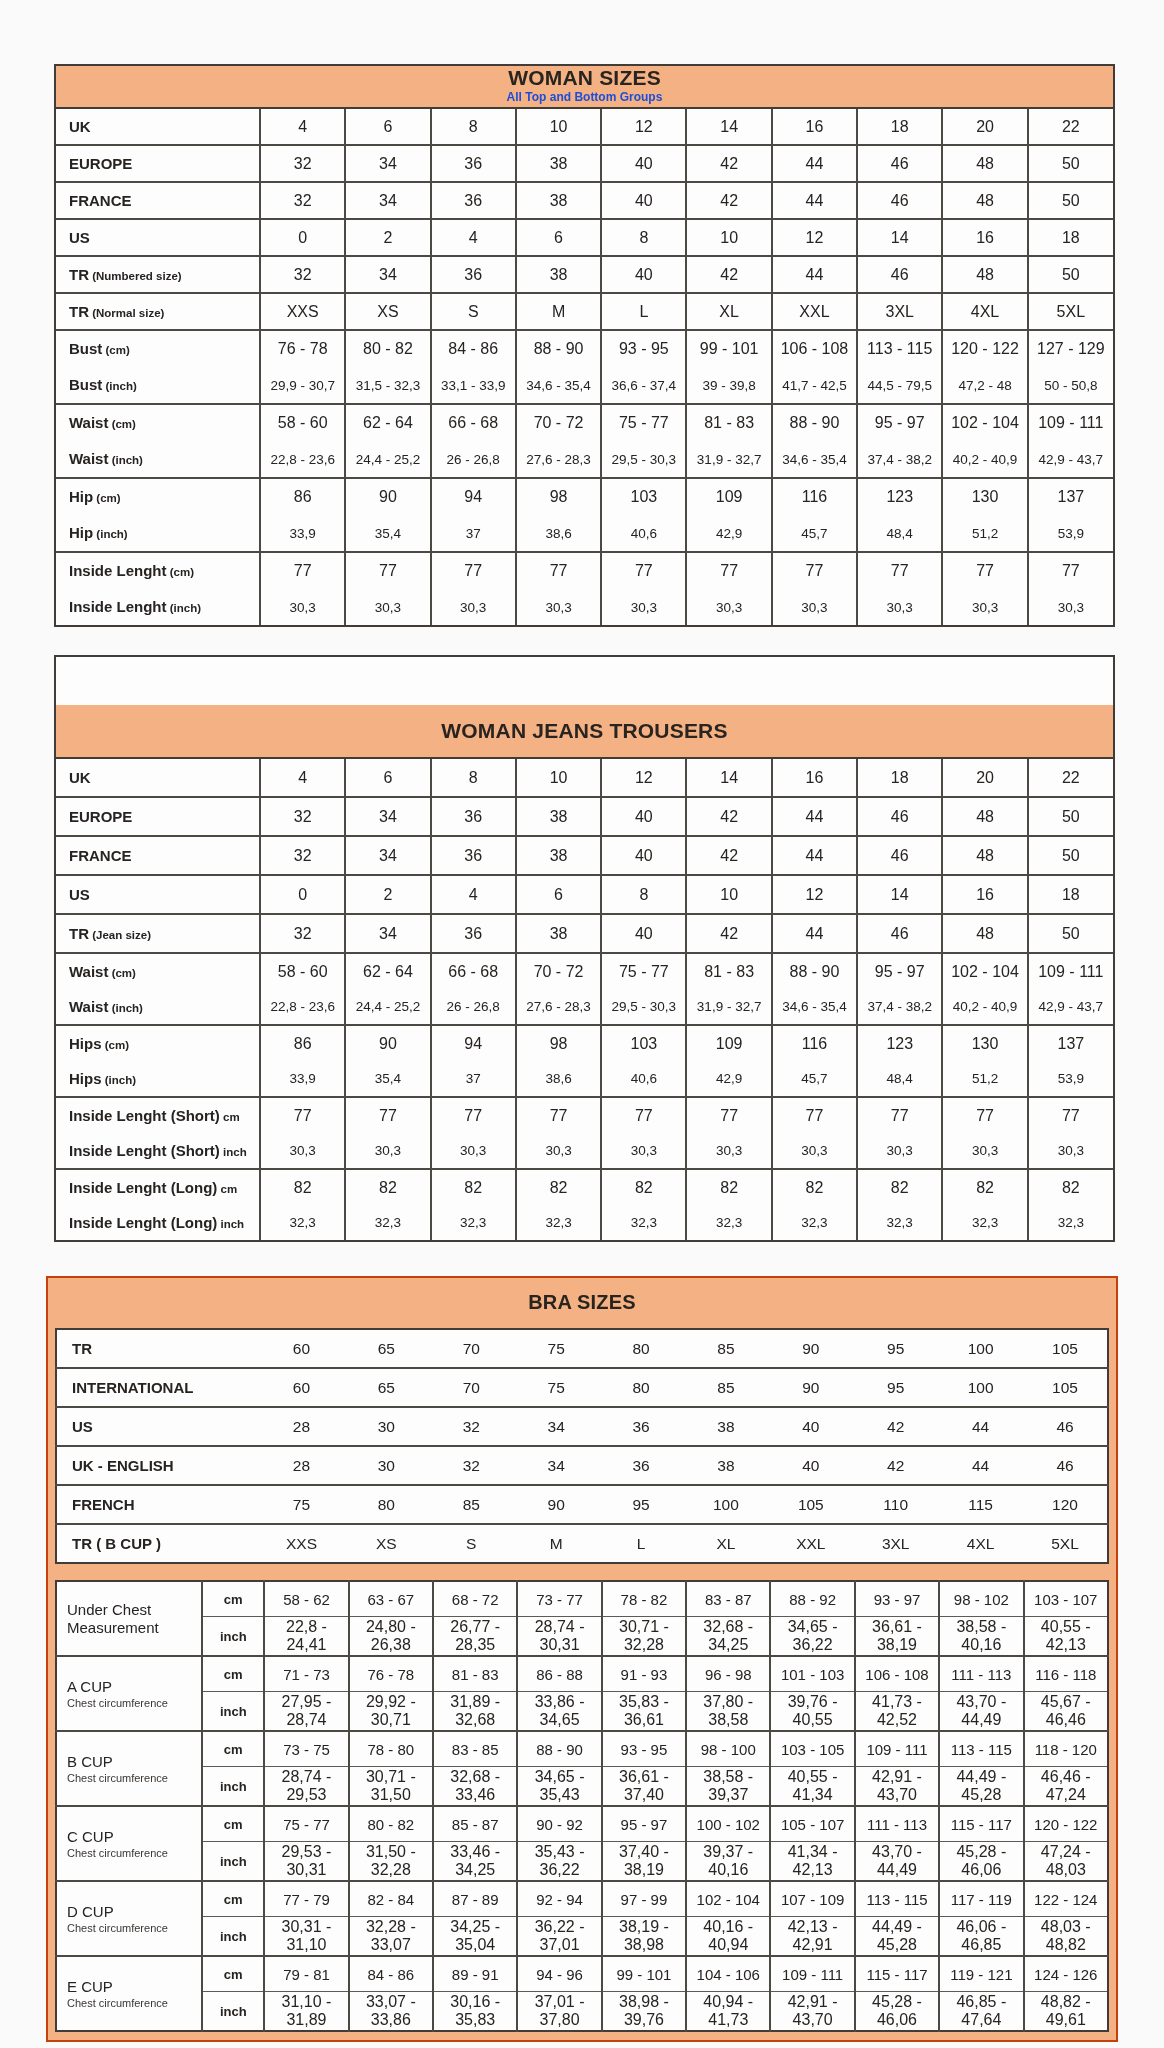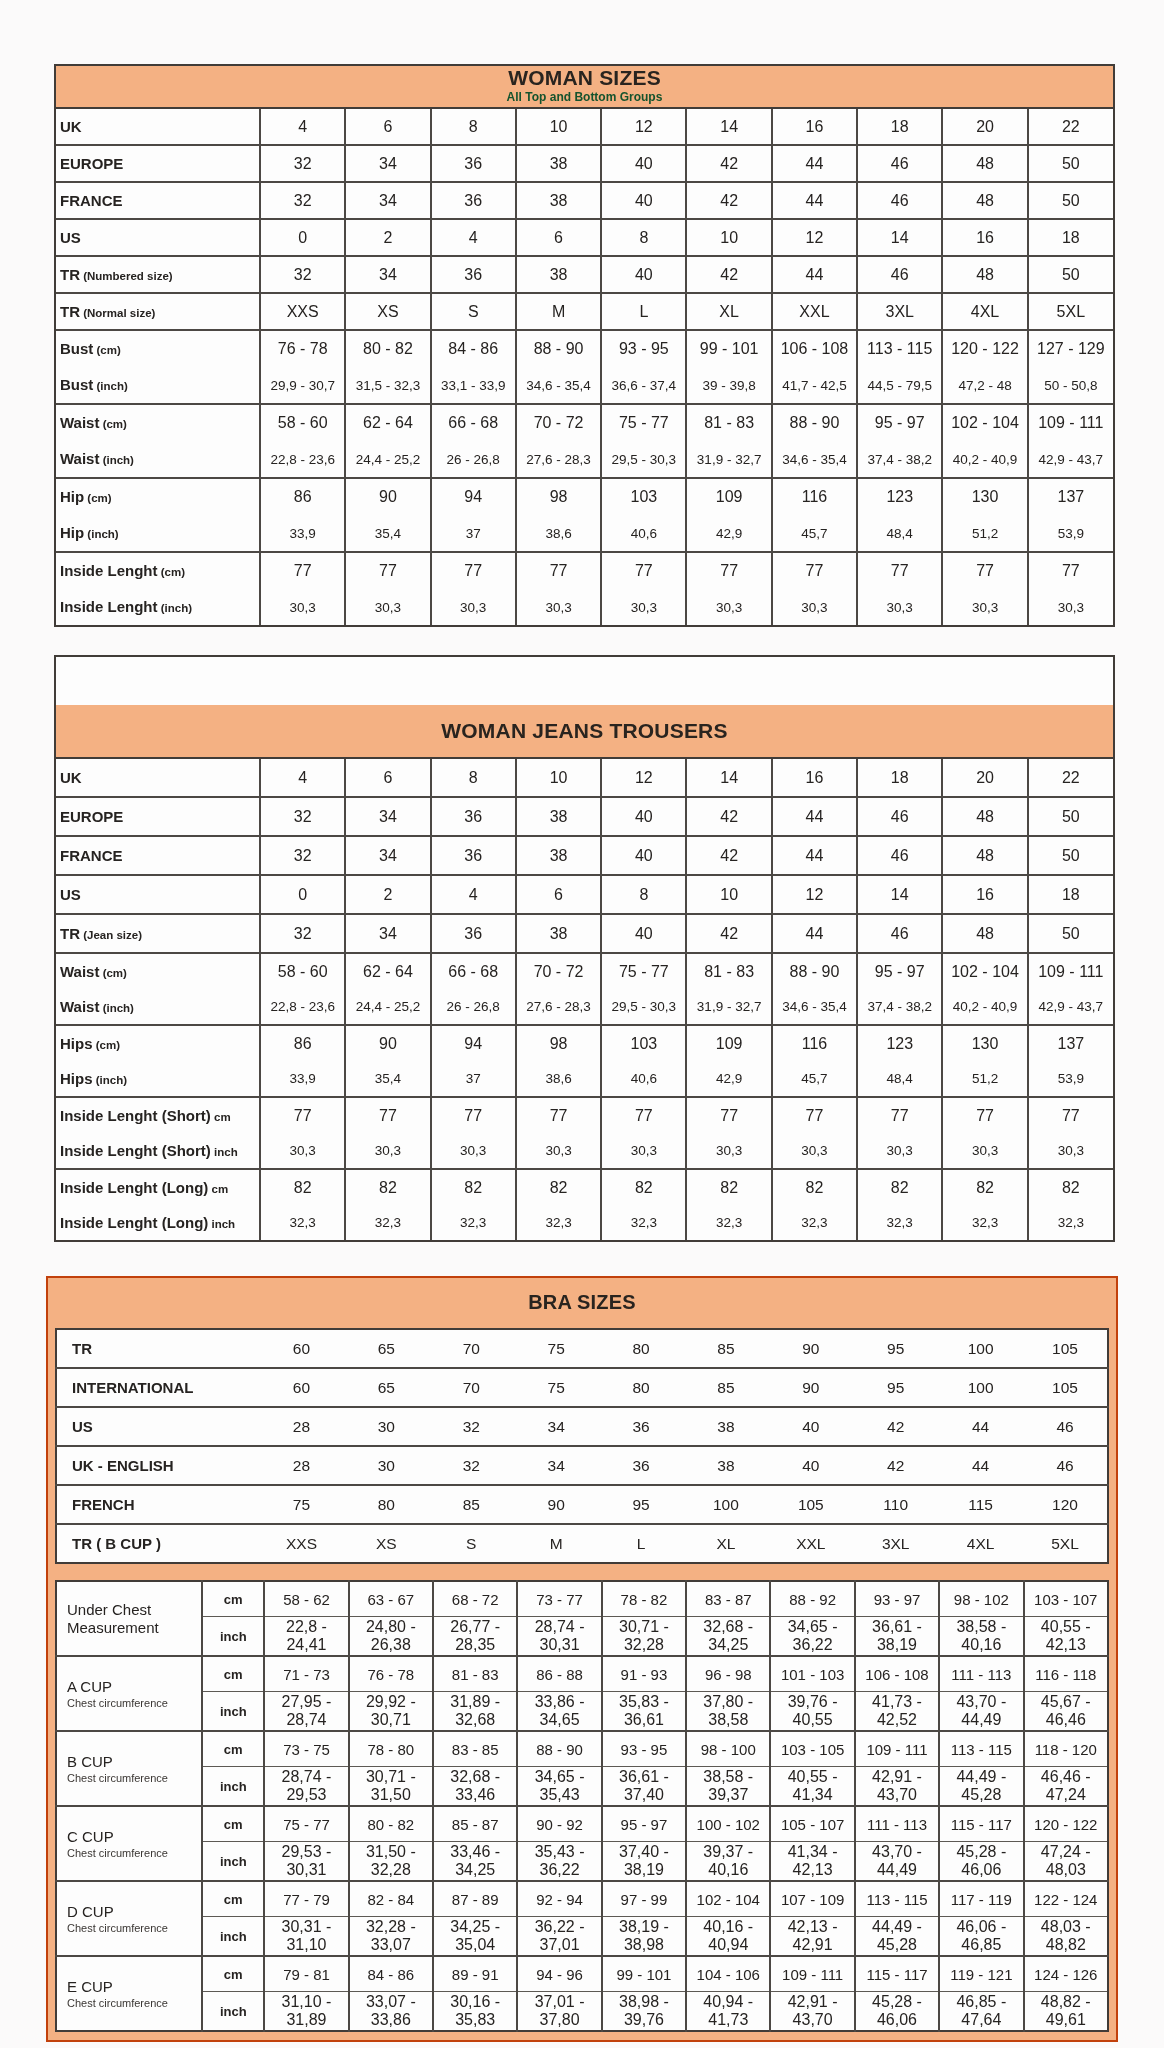--- a/index.html
+++ b/index.html
@@ -11,35 +11,35 @@
   }
   .tbl{background:#fdfdfd;border:2px solid #413c38;}
   .t1{width:1057px;margin:64px 0 0 54px;}
   .t2{width:1057px;margin:28px 0 0 54px;}
   .frame{background:#f4b183;border:2px solid #c2410c;padding:0 7px 8px 7px;box-sizing:border-box;}
   .t3{width:1072px;margin:34px 0 0 46px;}
   .t4{width:1072px;margin:10px 0 0 46px;}
   .thead{background:#f4b183;text-align:center;border-bottom:2px solid #413c38;}
   .frame .thead{border-bottom:none;background:transparent;}
   .t-title{font-weight:bold;font-size:21px;letter-spacing:.2px;color:#29241f;}
-  .t-sub{font-weight:bold;font-size:12px;padding-bottom:3px;color:#14532d;}
+  .t-sub{font-weight:bold;font-size:12px;padding-bottom:3px;color:#1d4ed8;}
   .t1 .thead{height:41px;}
   .t2 .thead{height:52px;margin-top:48px;}
   .t2 .t-title{padding-top:14px;}
   .t3 .thead{height:50px;}
   .t3 .t-title{padding-top:13px;font-size:20px;}
   .t4 .thead{height:54px;}
   .t4 .t-title{padding-top:14px;font-size:24px;}
   .inner{background:#fdfdfd;border:2px solid #413c38;}
   table{border-collapse:collapse;width:100%;table-layout:fixed;}
   td{text-align:center;vertical-align:middle;overflow:hidden;}
   tr.sep > td{border-top:2px solid #4c4844;}
   table tr:first-child > td{border-top:none;}
   tr.thin > td{border-top:1px solid #5d5954;}
-  td.lbl{text-align:left;padding-left:4px;}
+  td.lbl{text-align:left;padding-left:13px;}
   .lm{font-weight:bold;font-size:15px;}
   .ln{font-weight:bold;font-size:11.5px;}
   
   .szt td.val{border-left:2px solid #4c4844;font-size:16px;}
   .t1 tr.single > td{height:33px;}
   .t1 tr.pair > td{height:34px;}
   .t2 tr.single > td{height:35px;}
   .t2 tr.pair > td{height:33px;}
   td.val.small{font-size:13.5px;}
   

